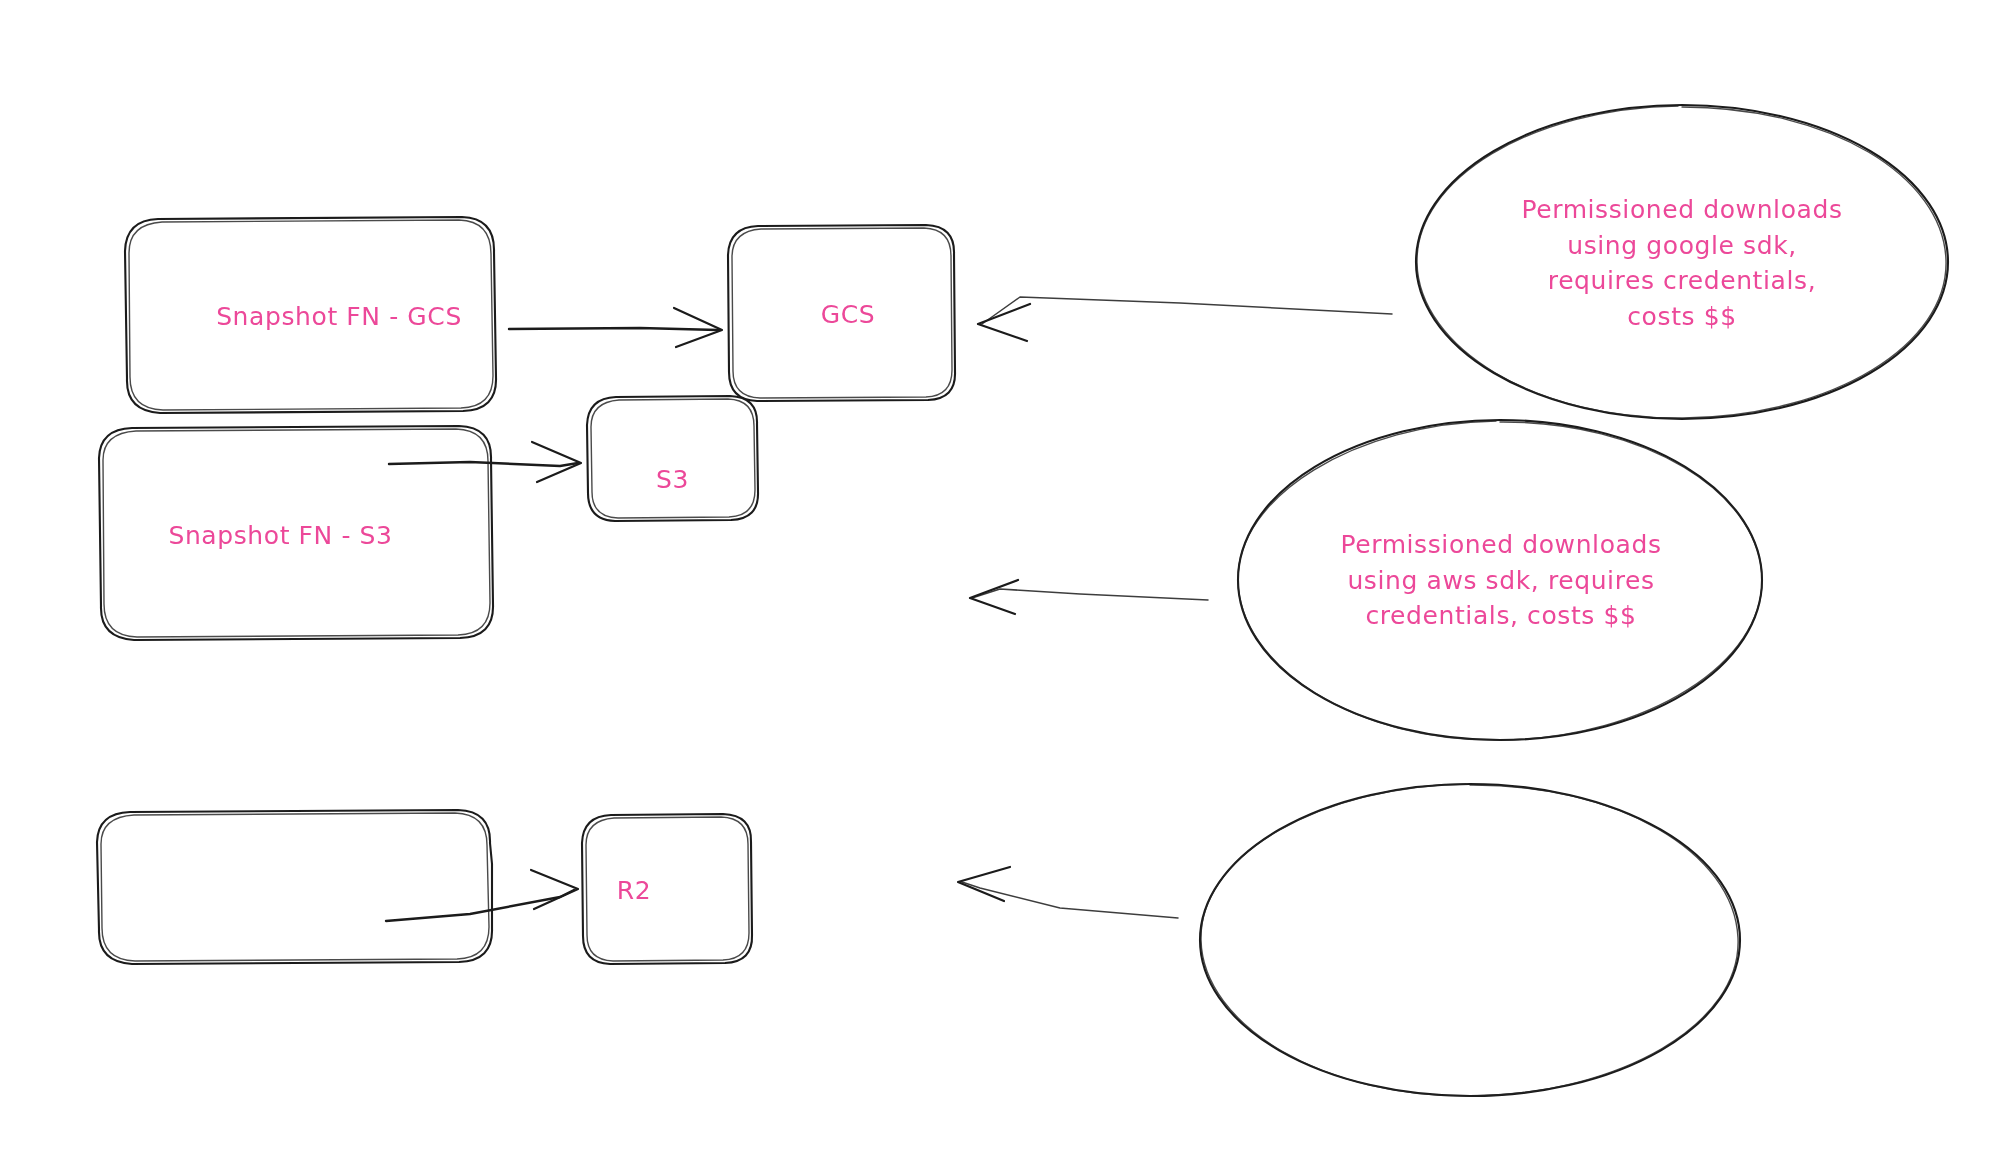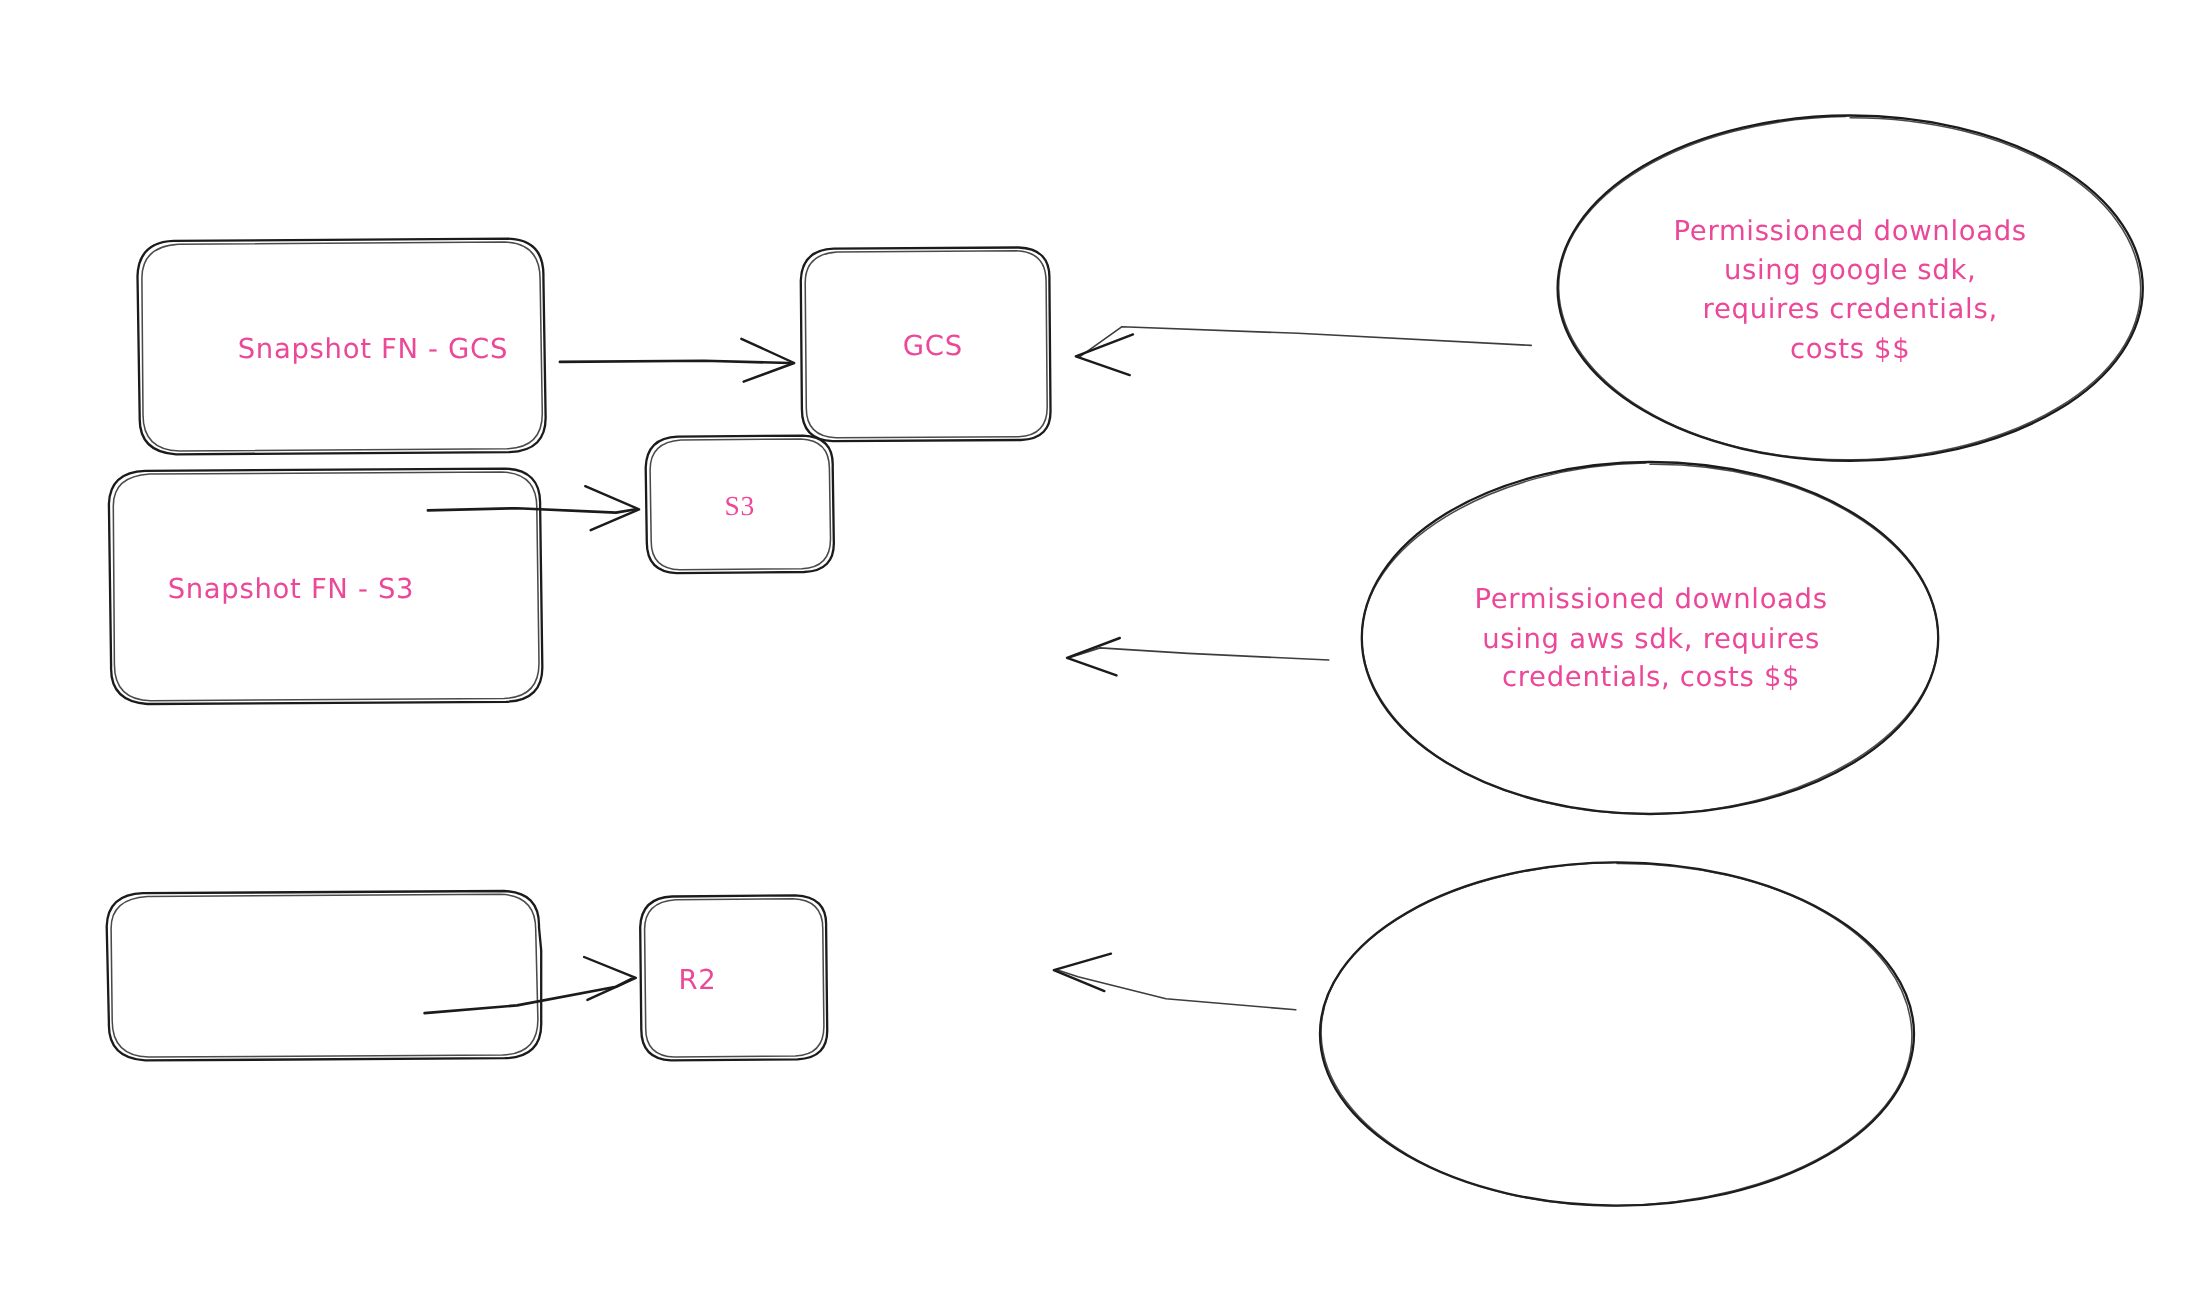--- a/index.html
+++ b/index.html
@@ -167,23 +167,23 @@
 
   <div class="label node-label" style="left:127px; top:302px; width:424px;">Snapshot FN - GCS</div>
 
   <div class="label node-label" style="left:735px; top:300px; width:226px;">GCS</div>
 
   <div class="label ellipse-label" style="left:1432px; top:192px; width:500px;">Permissioned downloads
 using google sdk,
 requires credentials,
 costs $$</div>
 
-  <div class="label node-label" style="left:92px; top:521px; width:345px;">Snapshot FN - S3</div>
+  <div class="label node-label" style="left:108px; top:521px; width:345px;">Snapshot FN - S3</div>
 
-  <div class="label node-label" style="left:588px; top:446px; width:169px;font-family:Liberation Serif, serif;">S3</div>
+  <div class="label node-label" style="left:588px; top:465px; width:169px;">S3</div>
 
   <div class="label ellipse-label" style="left:1252px; top:527px; width:498px;">Permissioned downloads
 using aws sdk, requires
 credentials, costs $$</div>
 
 
   <div class="label node-label" style="left:550px; top:876px; width:168px;">R2</div>
 
 
 </div>

